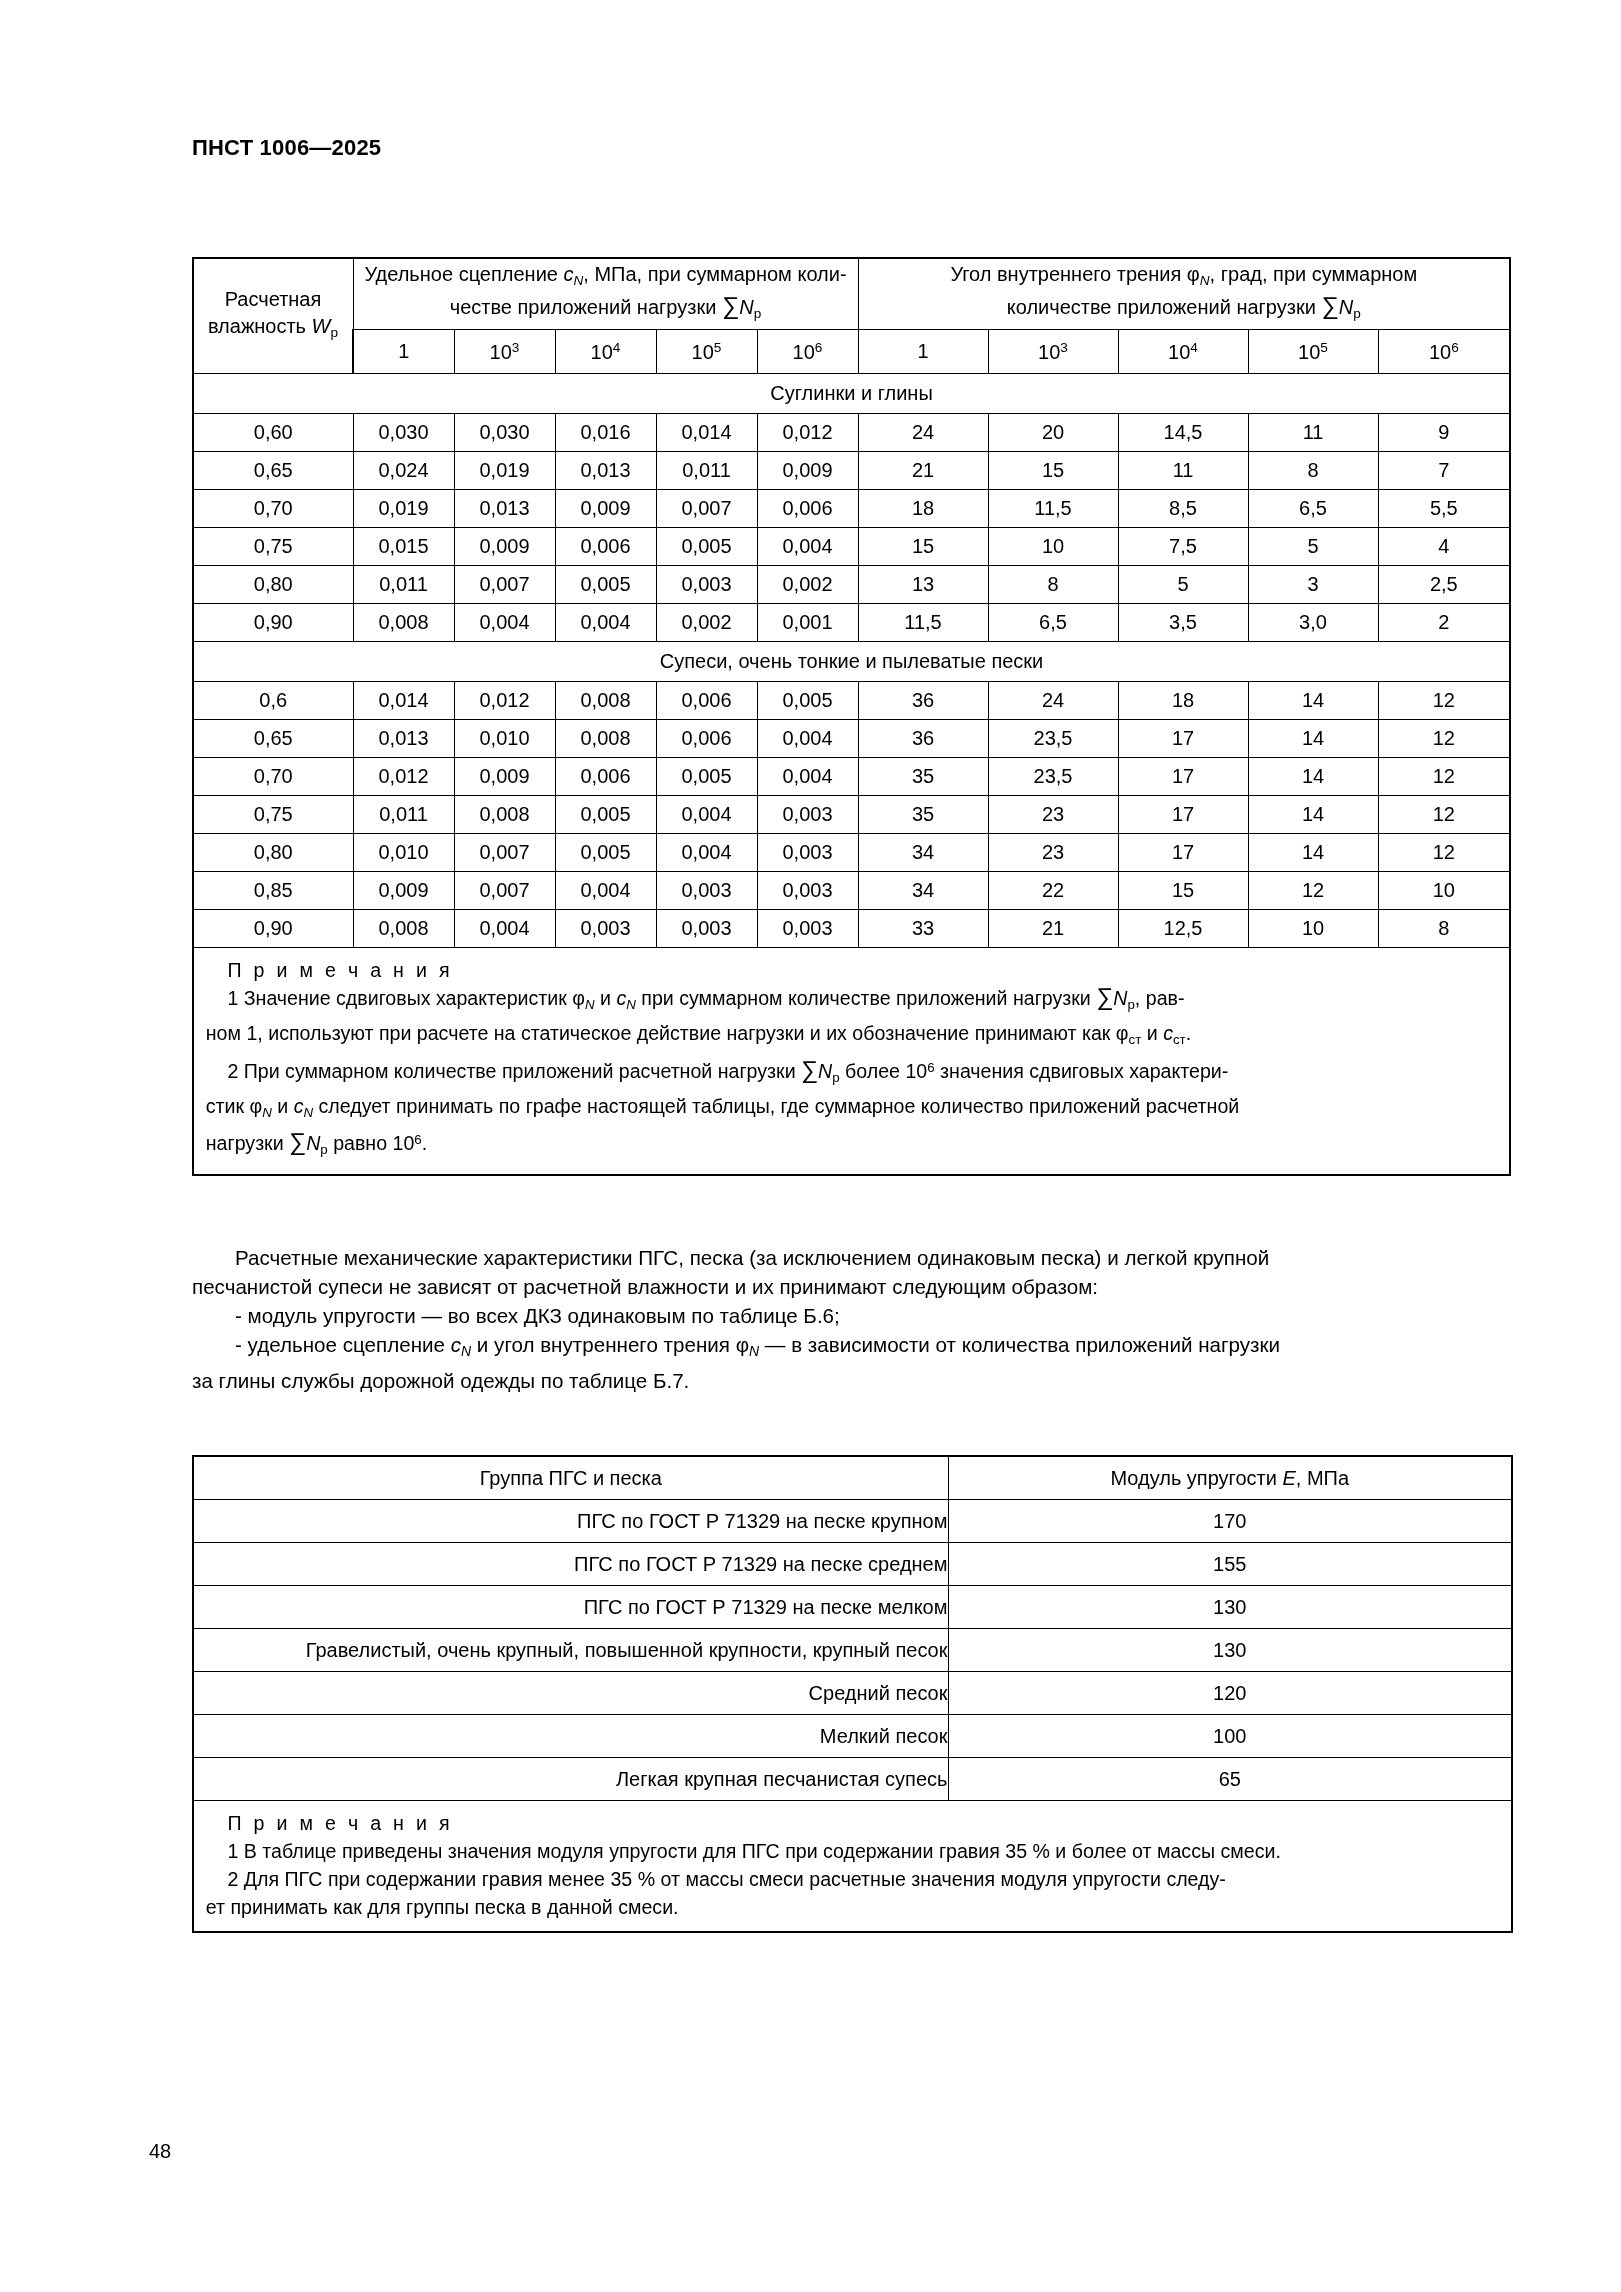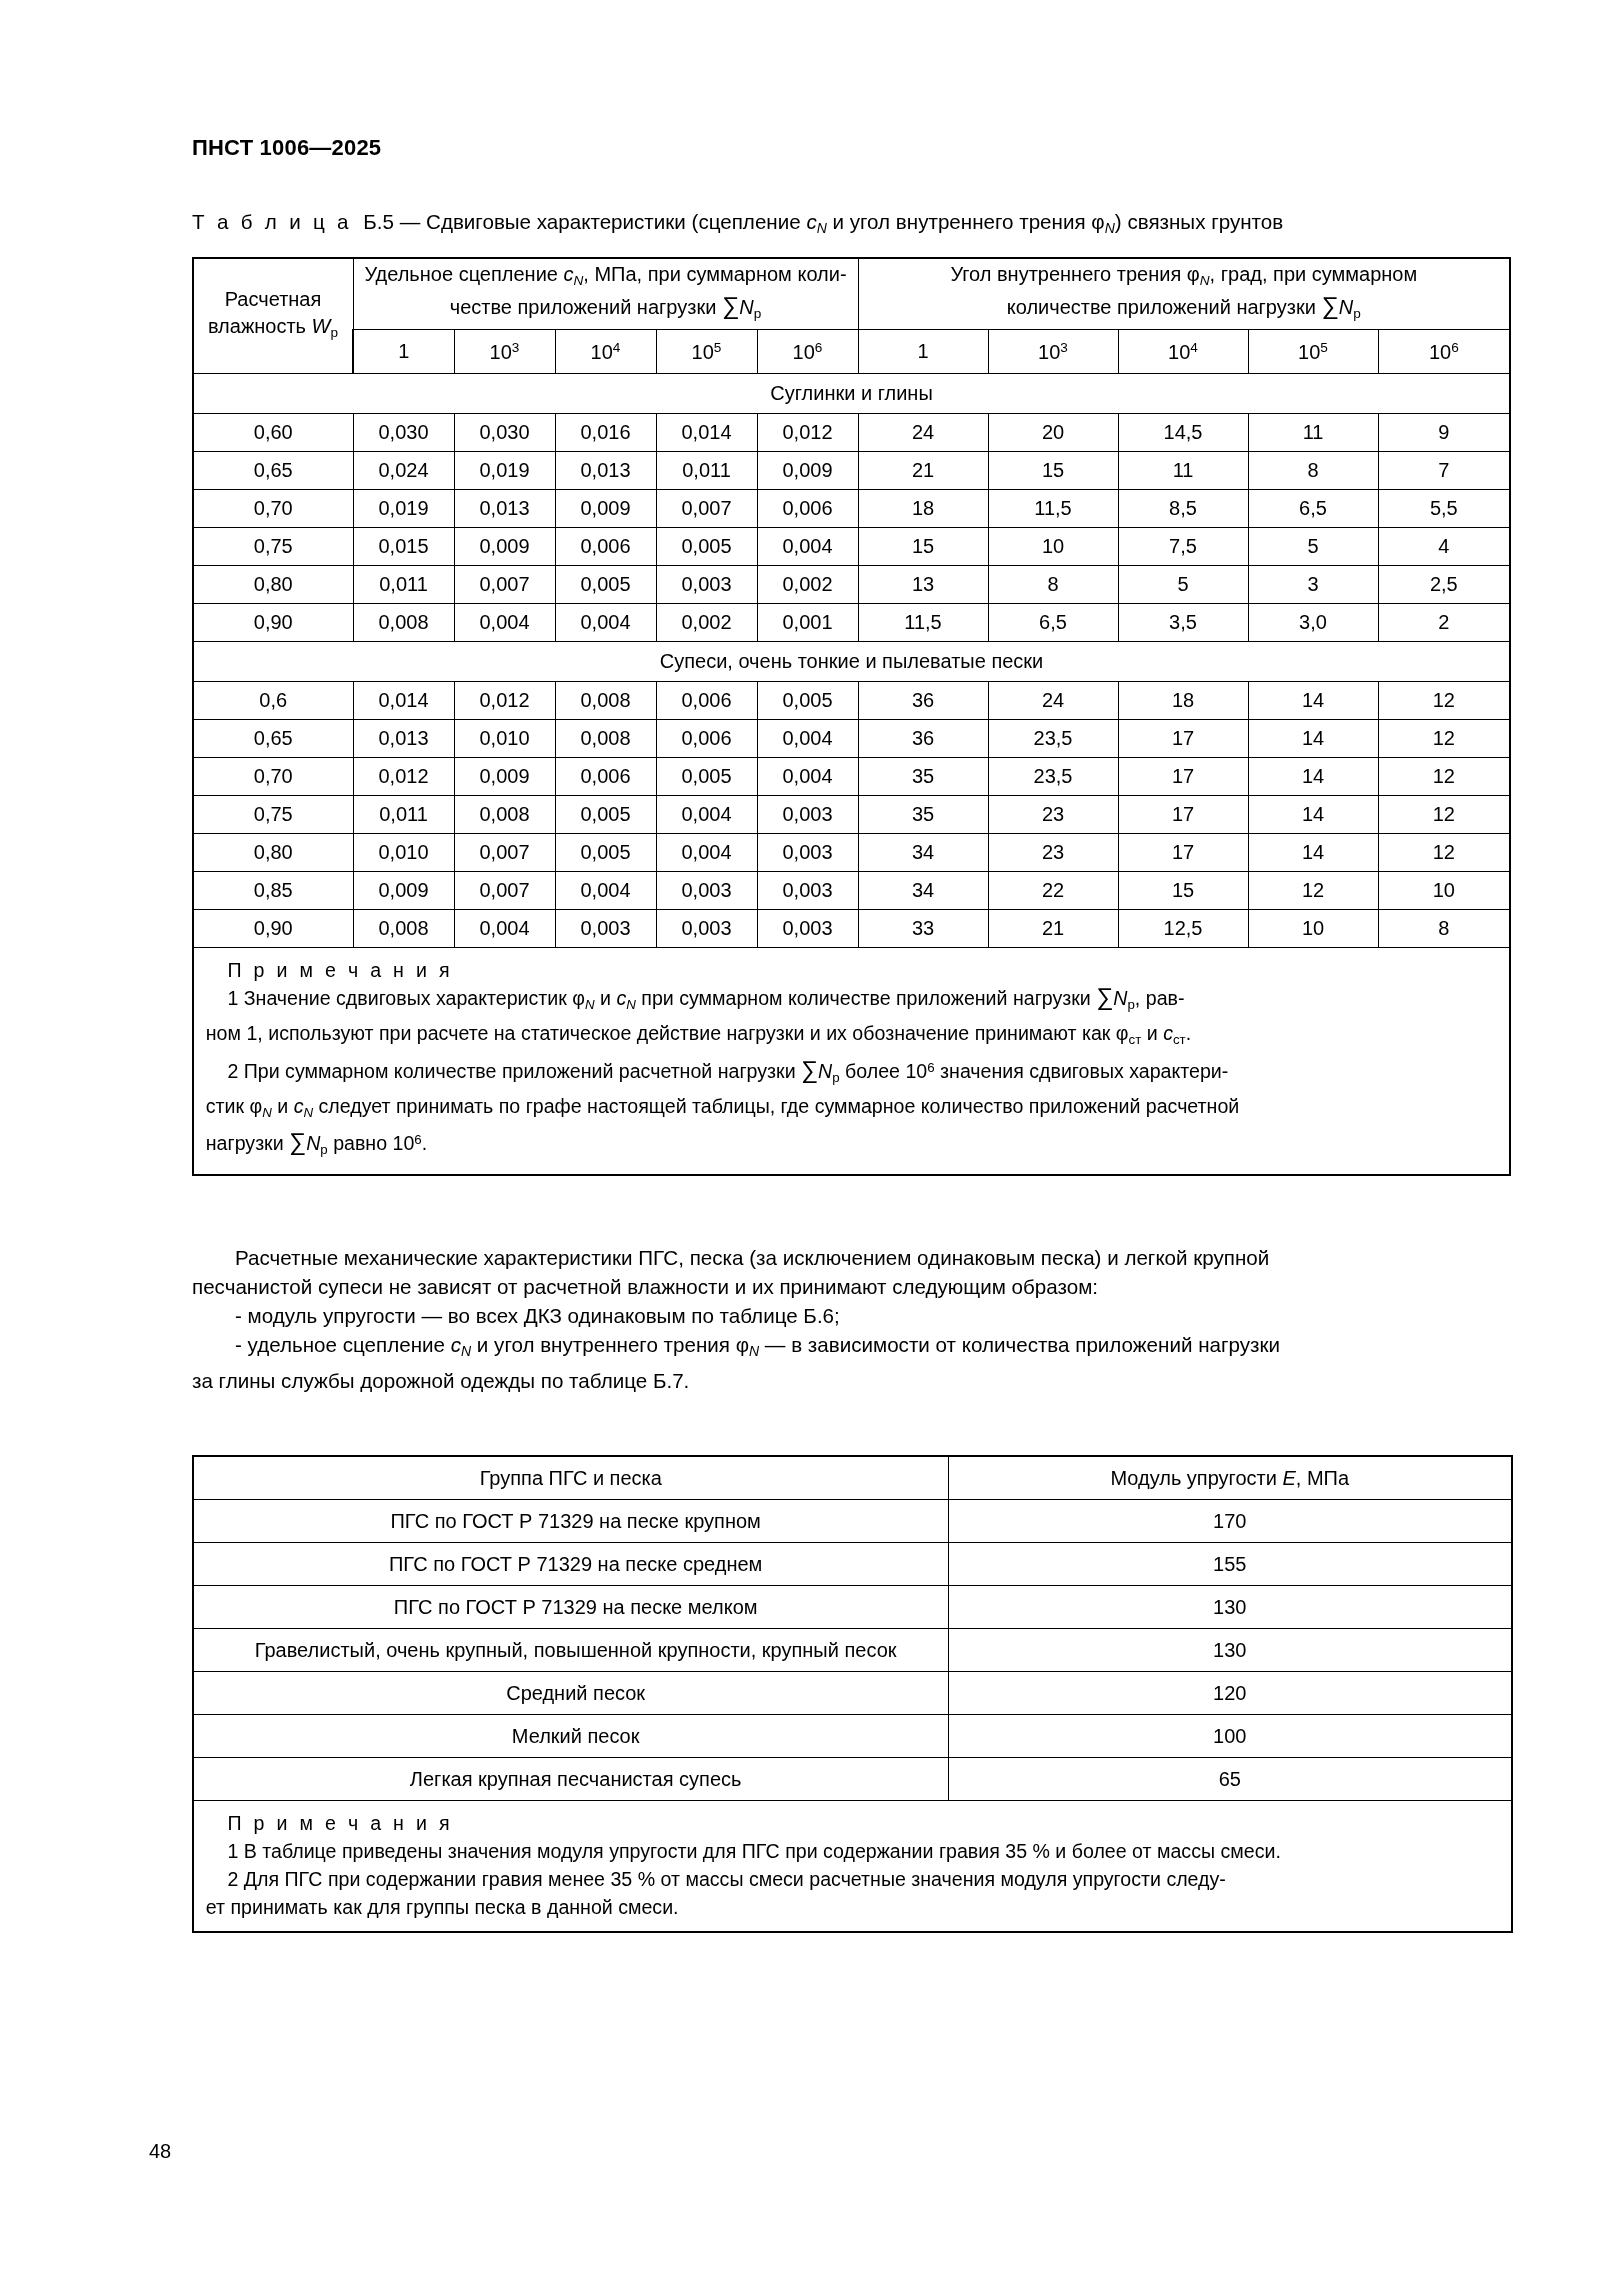--- a/index.html
+++ b/index.html
@@ -121,21 +121,21 @@
   }
   .para.indent { text-indent: 43px; }
   .dash-item { text-indent: 43px; }
 
   
   #table-b6 { font-size: 20px; }
   #table-b6 td {
     height: 42px;
   }
   #table-b6 td.left {
-    text-align: center;
+    text-align: right;
     padding-left: 9.8px;
   }
   #table-b6 tr td:first-child { border-left-width: 2.5px; }
   #table-b6 tr td:last-child { border-right-width: 2.5px; }
 
   
   .page-number {
     position: absolute;
     left: 149px;
     font-size: 20px;
@@ -148,27 +148,20 @@
   .sub-it { font-size: 0.68em; vertical-align: -0.28em; font-style: italic; }
   .sigma { font-size: 1.22em; line-height: 0; }
 </style>
 </head>
 <body>
 
 <div class="page">
 
   <div class="doc-header">ПНСТ 1006—2025</div>
 
-  <div class="content" style="top:208px;">
-    <div class="table-caption">
-      <span class="caption-word">Т а б л и ц а</span>
-      &nbsp;<span>Б.5</span>
-      <span>— Сдвиговые характеристики (сцепление <span class="ital">c</span><span class="sub-it">N</span> и угол внутреннего трения φ<span class="sub-it">N</span>) связных грунтов</span>
-    </div>
-  </div>
 
   <div class="content" style="top:257px;">
     <table class="doc-table" id="table-b5">
       <colgroup>
         <col style="width:160px">
         <col style="width:101px">
           <col style="width:101px">
           <col style="width:101px">
           <col style="width:101px">
           <col style="width:101px">

